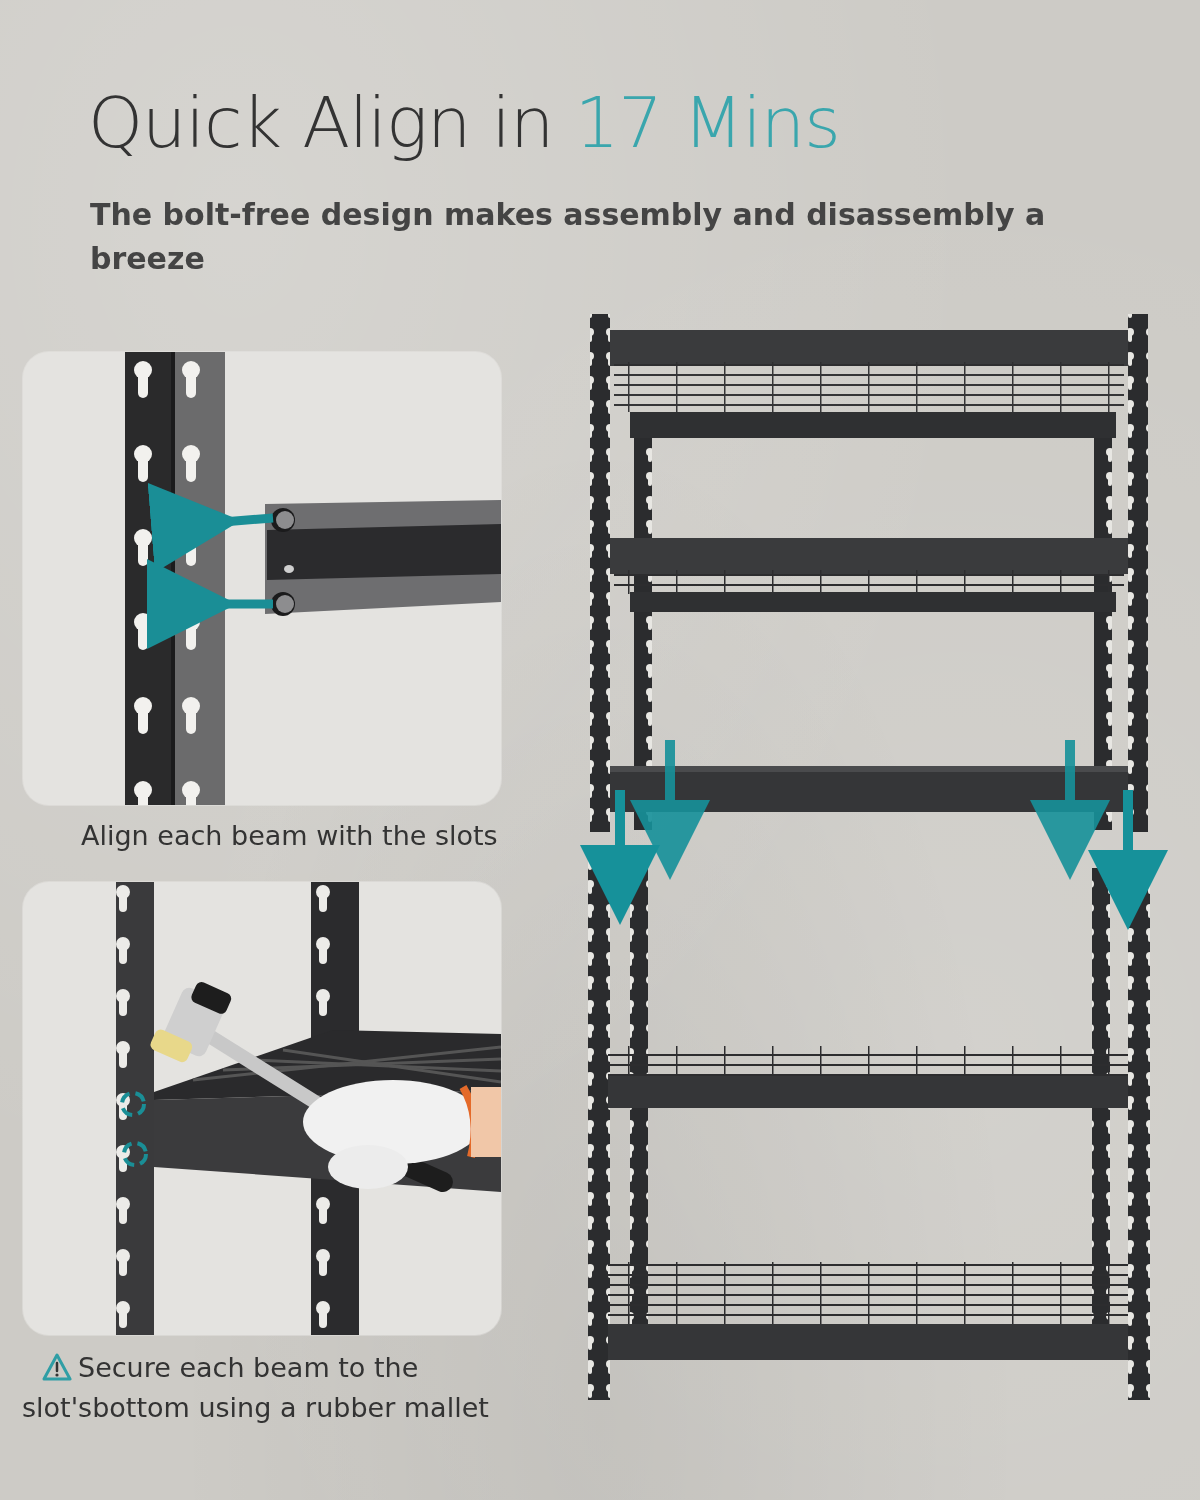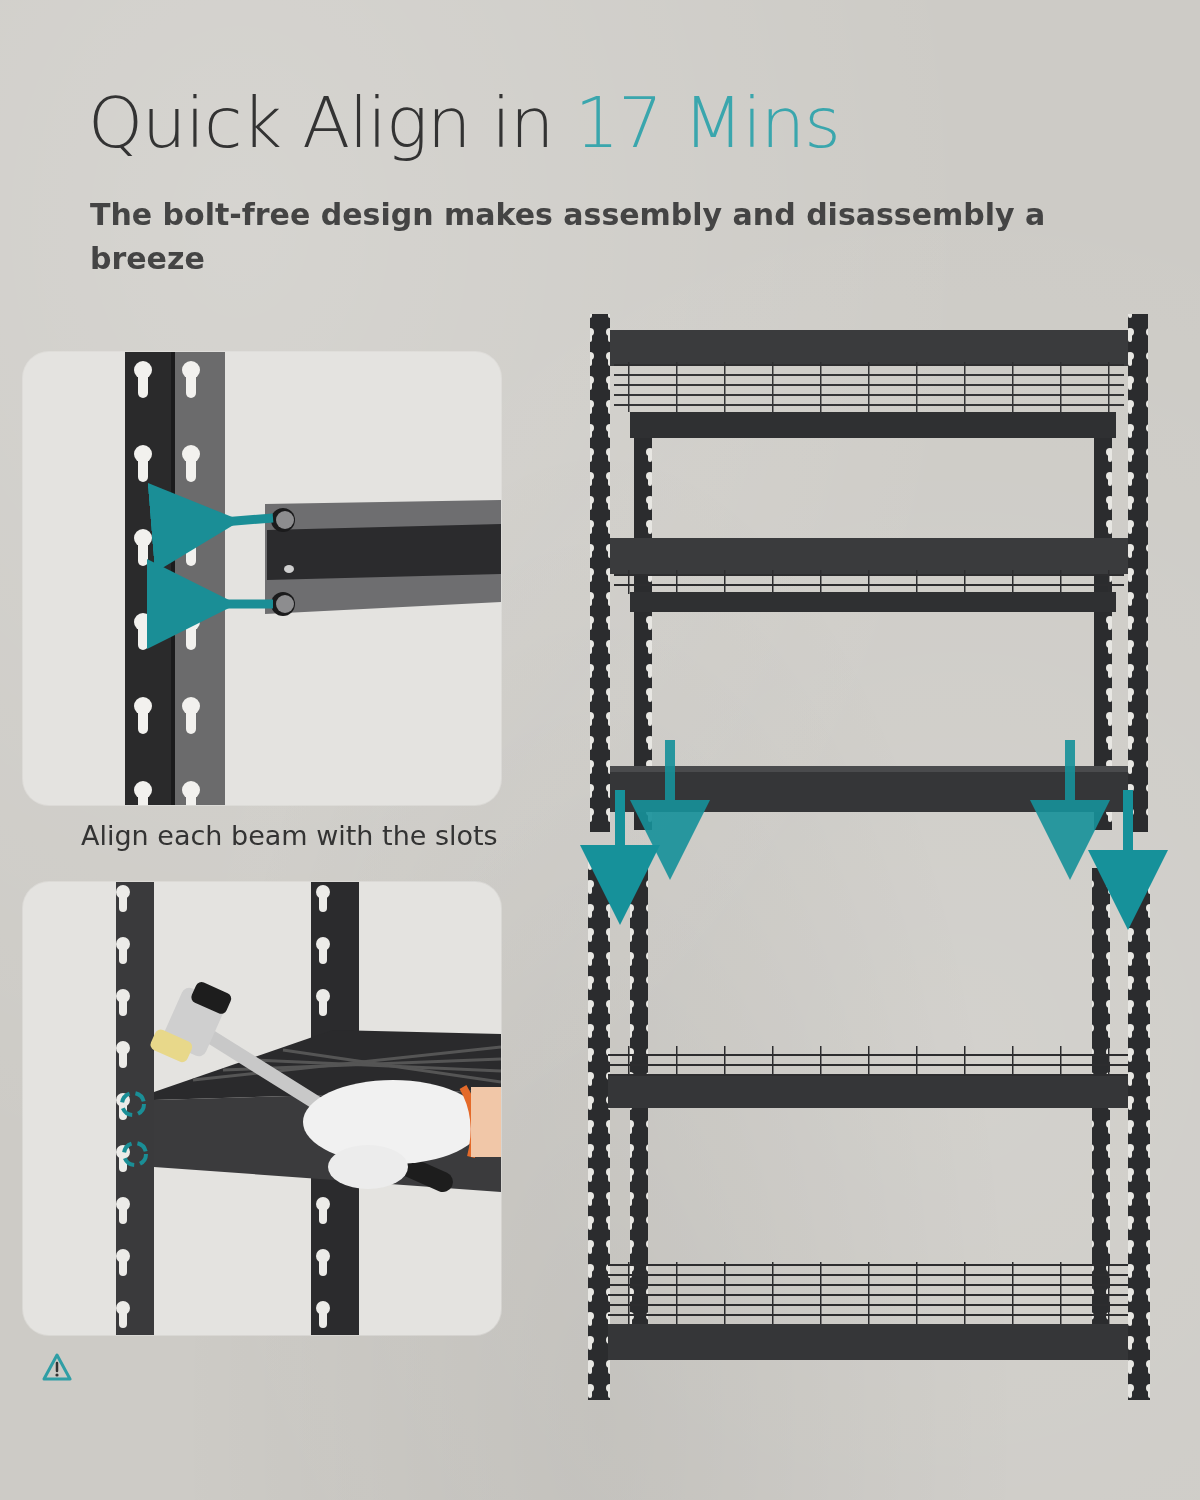--- a/index.html
+++ b/index.html
@@ -123,21 +123,21 @@
     <rect x="448" y="205" width="30" height="70" fill="#f1c7a8"></rect>
   </svg>
 </div>
 <div class="caption caption-2">
   <span class="warn">
     <svg width="30" height="28" viewBox="0 0 30 28">
       <path d="M15 2 L28 26 L2 26 Z" fill="none" stroke="#2f9ea5" stroke-width="3" stroke-linejoin="round"></path>
       <line x1="15" y1="10" x2="15" y2="18" stroke="#333" stroke-width="2.5" stroke-linecap="round"></line>
       <circle cx="15" cy="22" r="1.6" fill="#333"></circle>
     </svg>
-  </span>
+  </span><span>Secure each beam to the slot'sbottom using a rubber mallet</span>
 </div>
 
 <svg class="shelf-illustration" width="600" height="1110" viewBox="0 0 600 1110">
   <defs>
     <pattern id="holes" x="0" y="0" width="20" height="24" patternUnits="userSpaceOnUse">
       <circle cx="10" cy="8" r="4" fill="#e8e7e3"></circle>
       <rect x="8" y="8" width="4" height="10" rx="2" fill="#e8e7e3"></rect>
     </pattern>
     <pattern id="wire" x="0" y="0" width="48" height="10" patternUnits="userSpaceOnUse">
       <rect width="48" height="10" fill="transparent"></rect>

